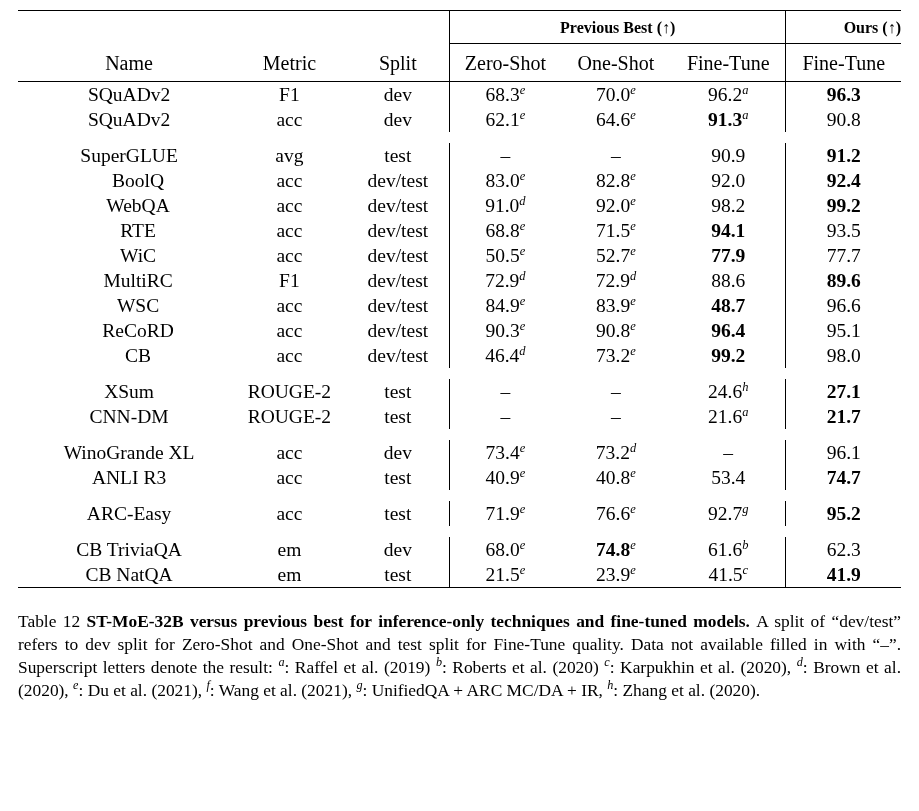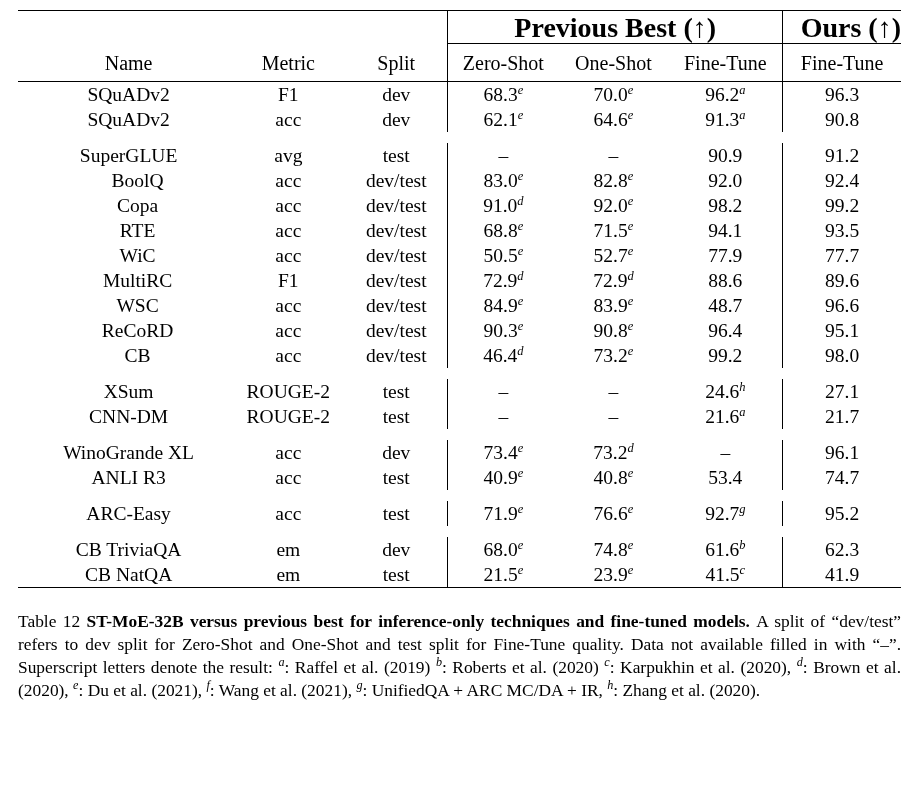--- a/index.html
+++ b/index.html
@@ -41,40 +41,40 @@
   .col-zs     { width: 118px; }
   .col-os     { width: 118px; }
   .col-ft     { width: 122px; }
   .col-ours   { width: 122px; }
 
   
   .vrule { border-left: 1.2px solid #000; }
 
   .rowcell { height: 25px; line-height: 25px; }
 
-  .grp-head-row td { height: 34px; line-height: 34px; font-size: 28px; margin-left: 48px; }
+  .grp-head-row td { height: 34px; line-height: 34px; font-size: 16px; margin-left: 48px; }
   .grp-head-row .hdr-prev, .grp-head-row .hdr-ours { font-weight: bold; }
 
   .colhdr-row td { height: 36px; line-height: 36px; font-weight: bold; font-size: 20px; }
 
   .hr-top    { border-top: 1.6px solid #000; }
   .hr-thin   { border-top: 1.0px solid #000; }
   .hr-bottom { border-top: 1.6px solid #000; }
 
   .spacer-row td { height: 11px; line-height: 11px; font-size: 0; }
 
   .indent { padding-left: 30px !important; }
 
   sup {
     font-size: 0.64em;
     vertical-align: super;
     font-style: italic;
     line-height: 0;
   }
-  .b { font-weight: normal; }
+  .b { font-weight: bold; }
 
   .underline-prev {
     display: inline-block;
     width: 100%;
     border-bottom: 1.1px solid #000;
     line-height: 30px;
     height: 30px;
   }
   .underline-ours {
     display: inline-block;
@@ -159,21 +159,21 @@
         <tr>
           <td class="col-name rowcell indent">BoolQ</td>
           <td class="col-metric rowcell">acc</td>
           <td class="col-split rowcell">dev/test</td>
           <td class="col-zs vrule rowcell"><span>83.0</span><sup>e</sup></td>
           <td class="col-os rowcell"><span>82.8</span><sup>e</sup></td>
           <td class="col-ft rowcell"><span>92.0</span></td>
           <td class="col-ours vrule rowcell"><span class="b">92.4</span></td>
         </tr>
         <tr>
-          <td class="col-name rowcell indent">Copa</td>
+          <td class="col-name rowcell indent">WebQA</td>
           <td class="col-metric rowcell">acc</td>
           <td class="col-split rowcell">dev/test</td>
           <td class="col-zs vrule rowcell"><span>91.0</span><sup>d</sup></td>
           <td class="col-os rowcell"><span>92.0</span><sup>e</sup></td>
           <td class="col-ft rowcell"><span>98.2</span></td>
           <td class="col-ours vrule rowcell"><span class="b">99.2</span></td>
         </tr>
         <tr>
           <td class="col-name rowcell indent">RTE</td>
           <td class="col-metric rowcell">acc</td>

